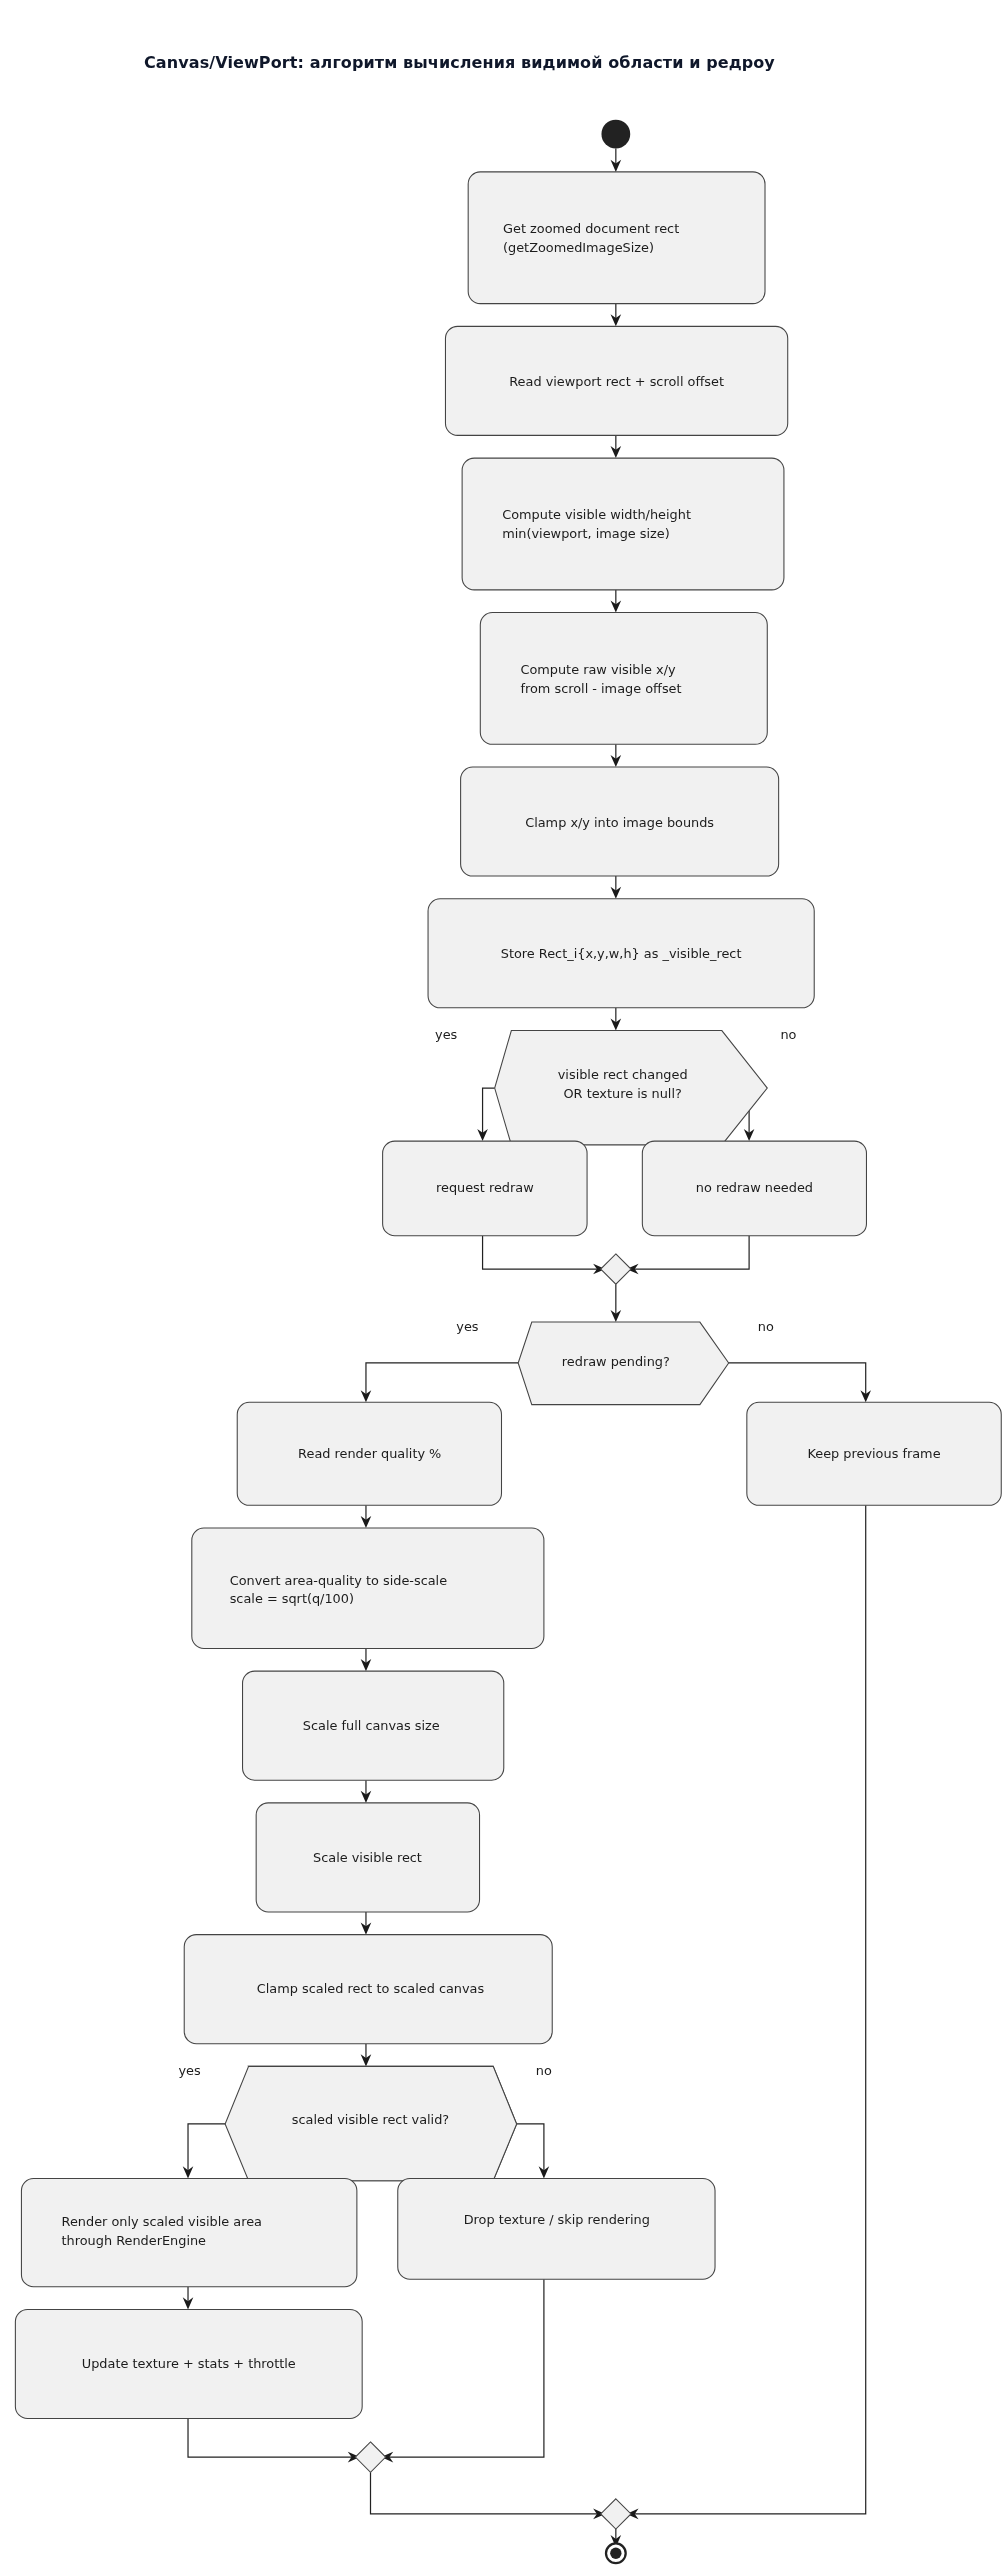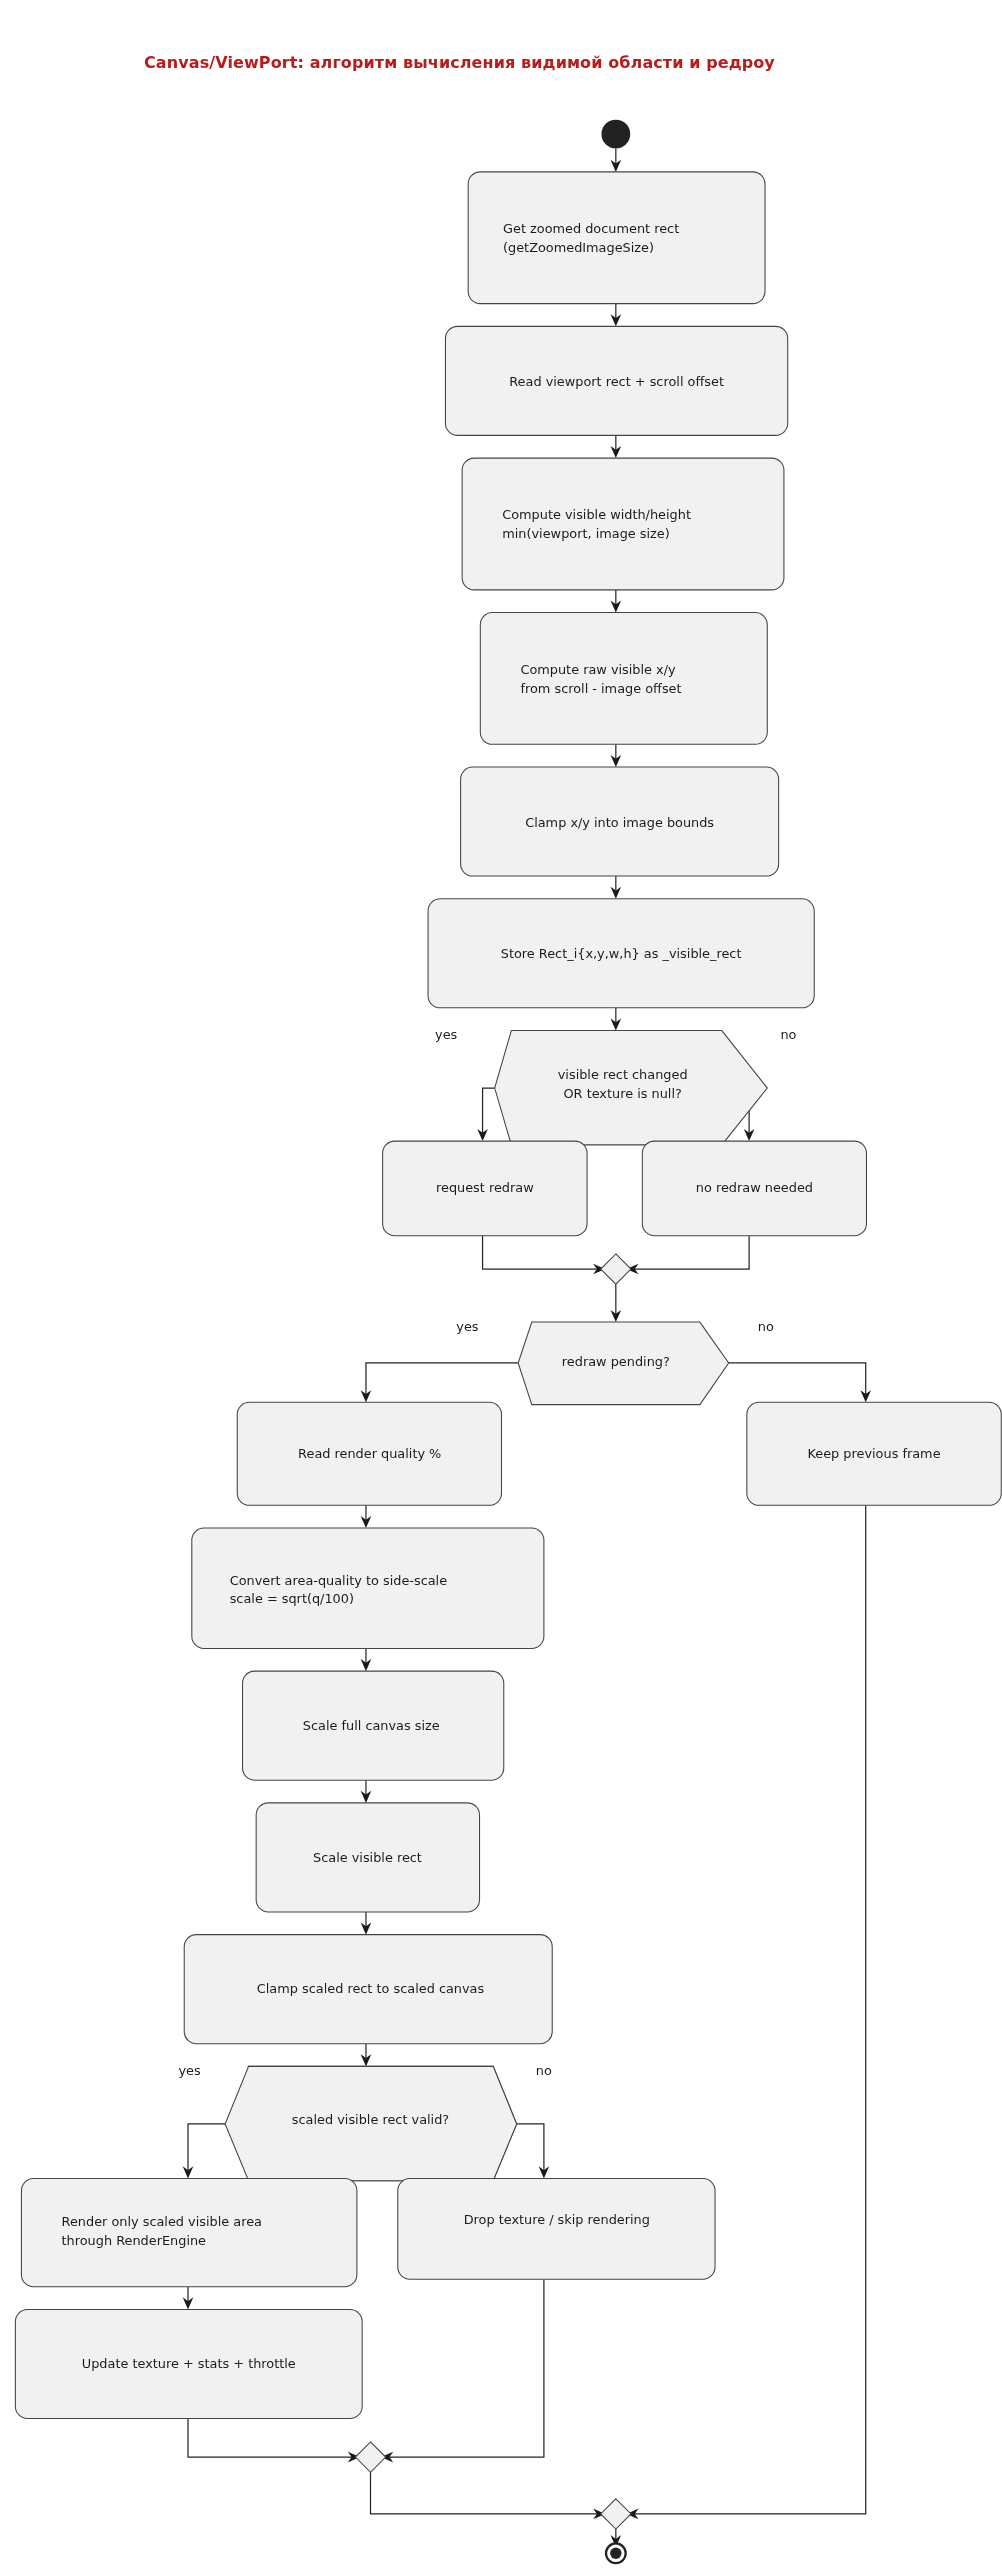--- a/index.html
+++ b/index.html
@@ -18,21 +18,21 @@
     position: relative;
     width: 1003px;
     height: 2576px;
   }
   .diagram-title {
     position: absolute;
     left: 144px;
     top: 53px;
     font-size: 16px;
     font-weight: bold;
-    color: #b91c1c;
+    color: #0f172a;
     white-space: nowrap;
     letter-spacing: 0.1px;
   }
   svg#flow {
     position: absolute;
     left: 0;
     top: 0;
     width: 1003px;
     height: 2576px;
   }

